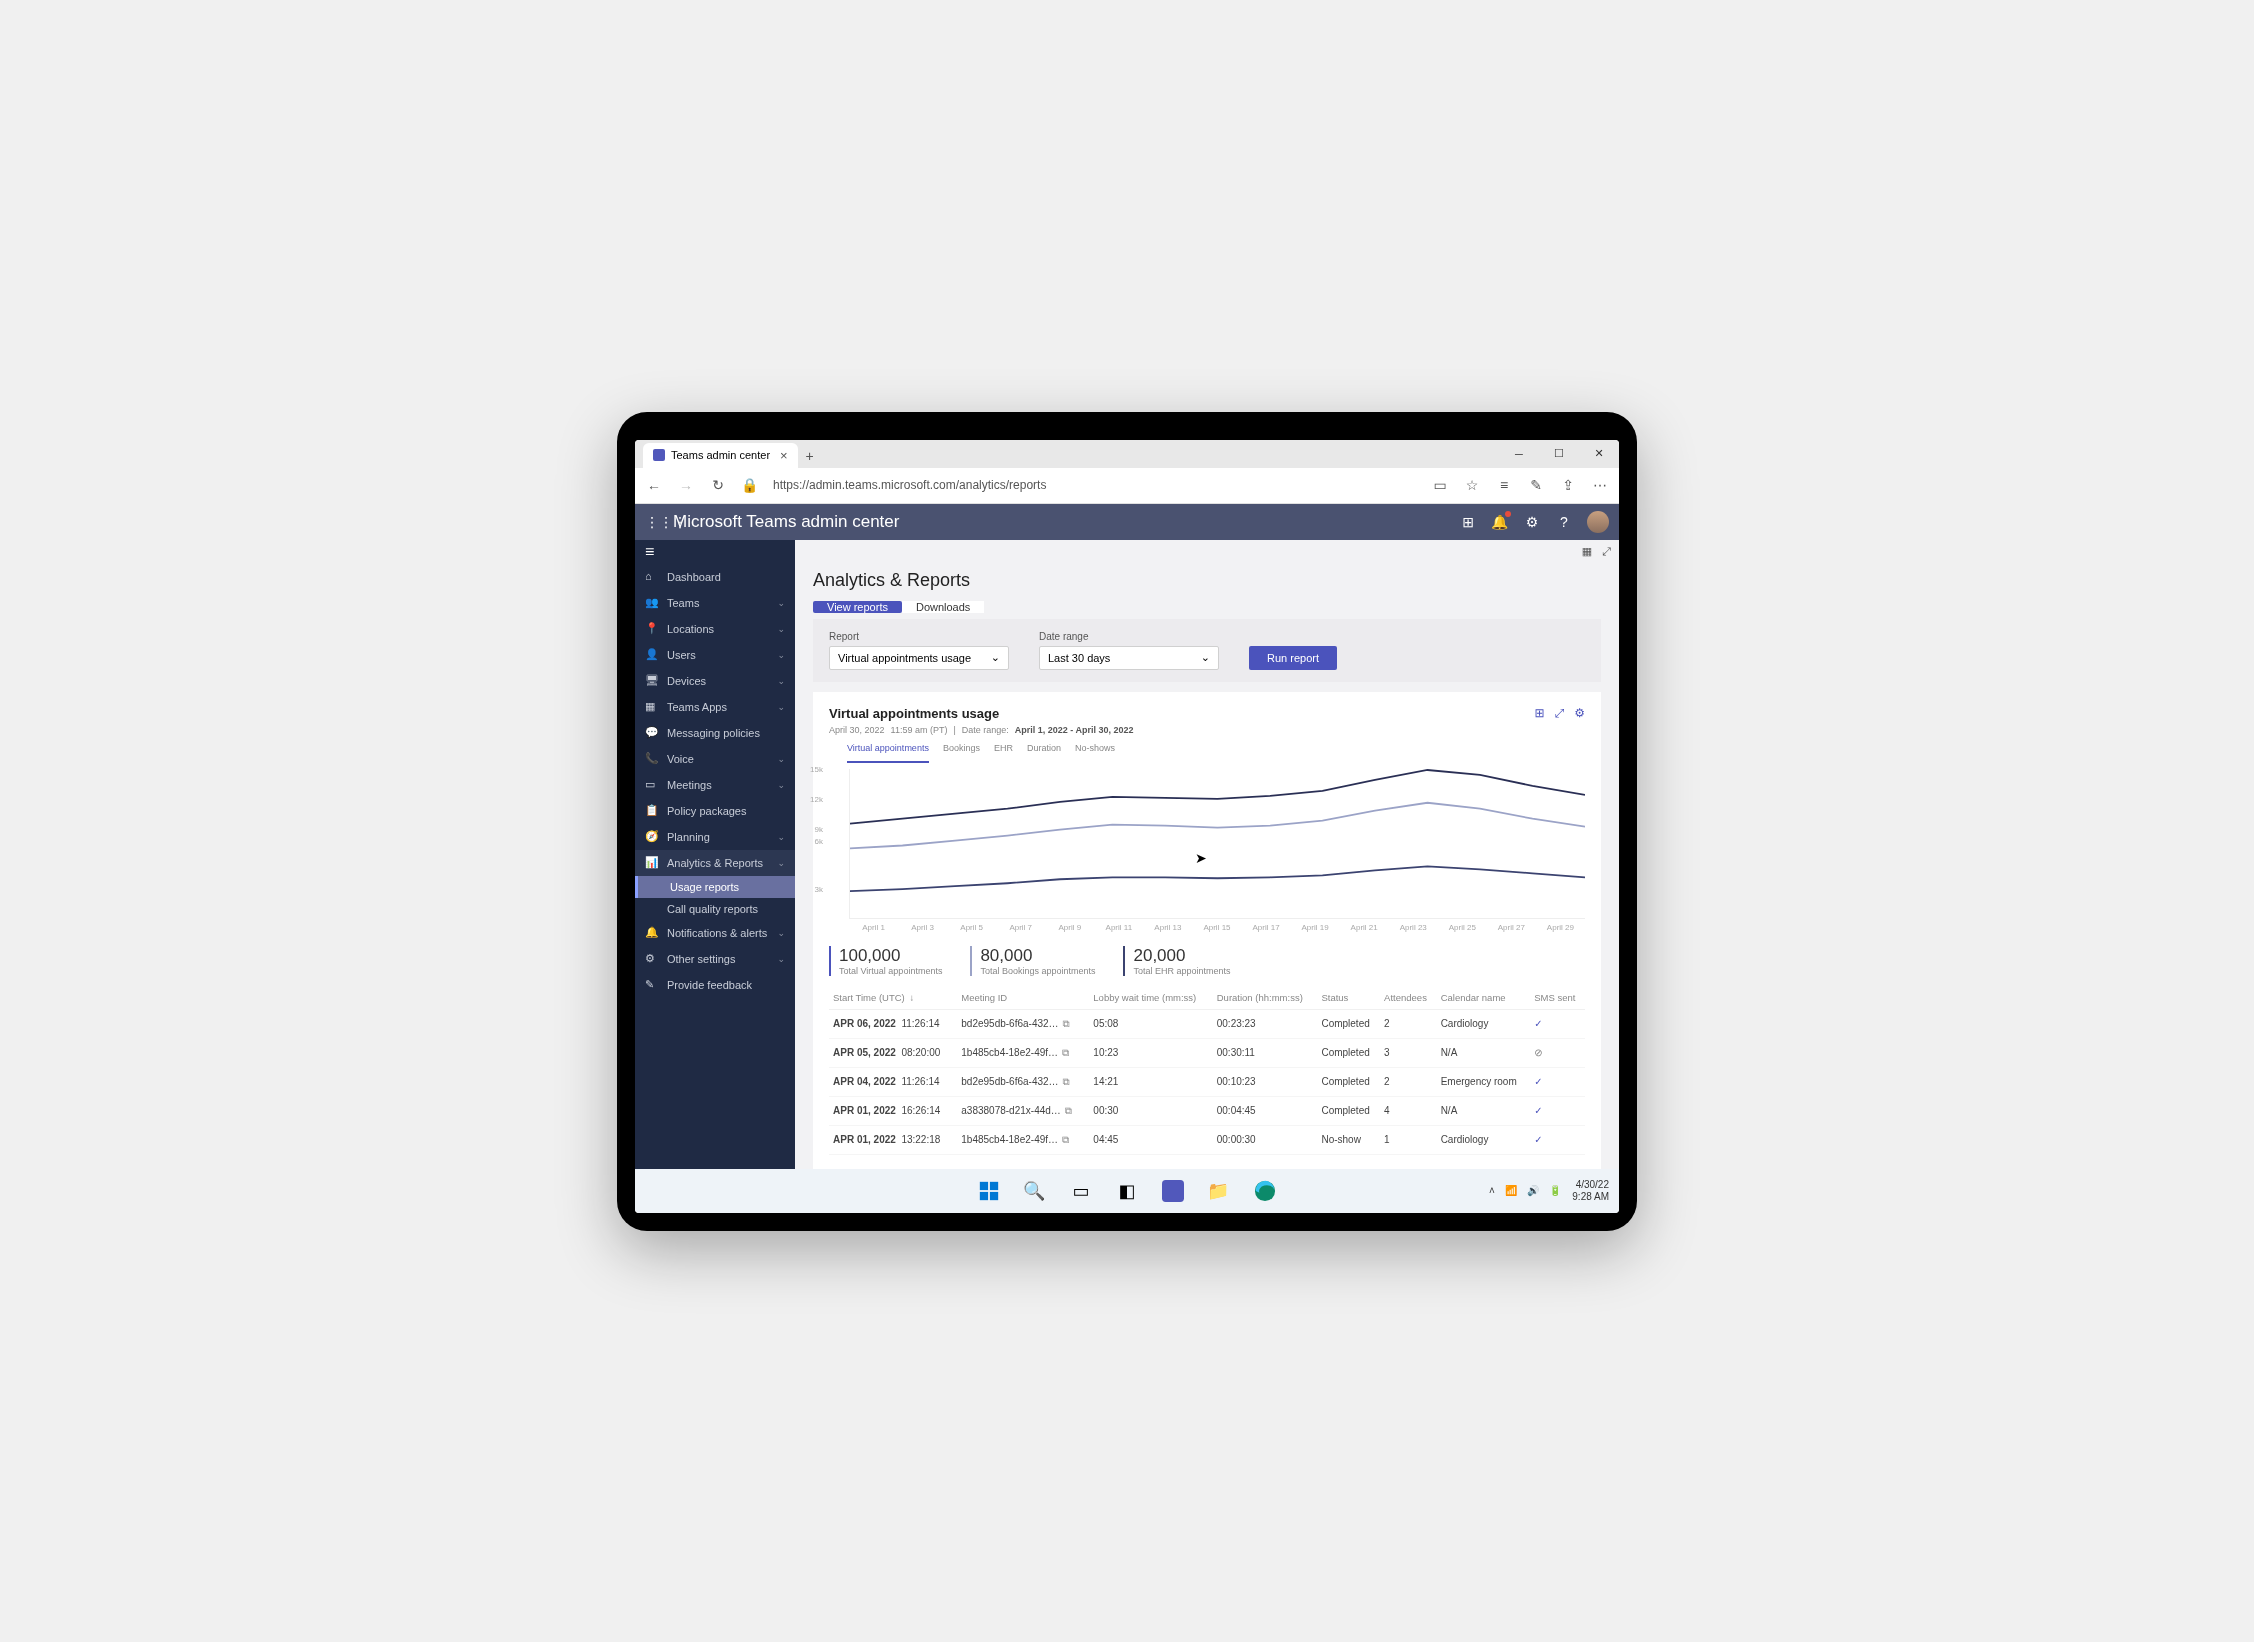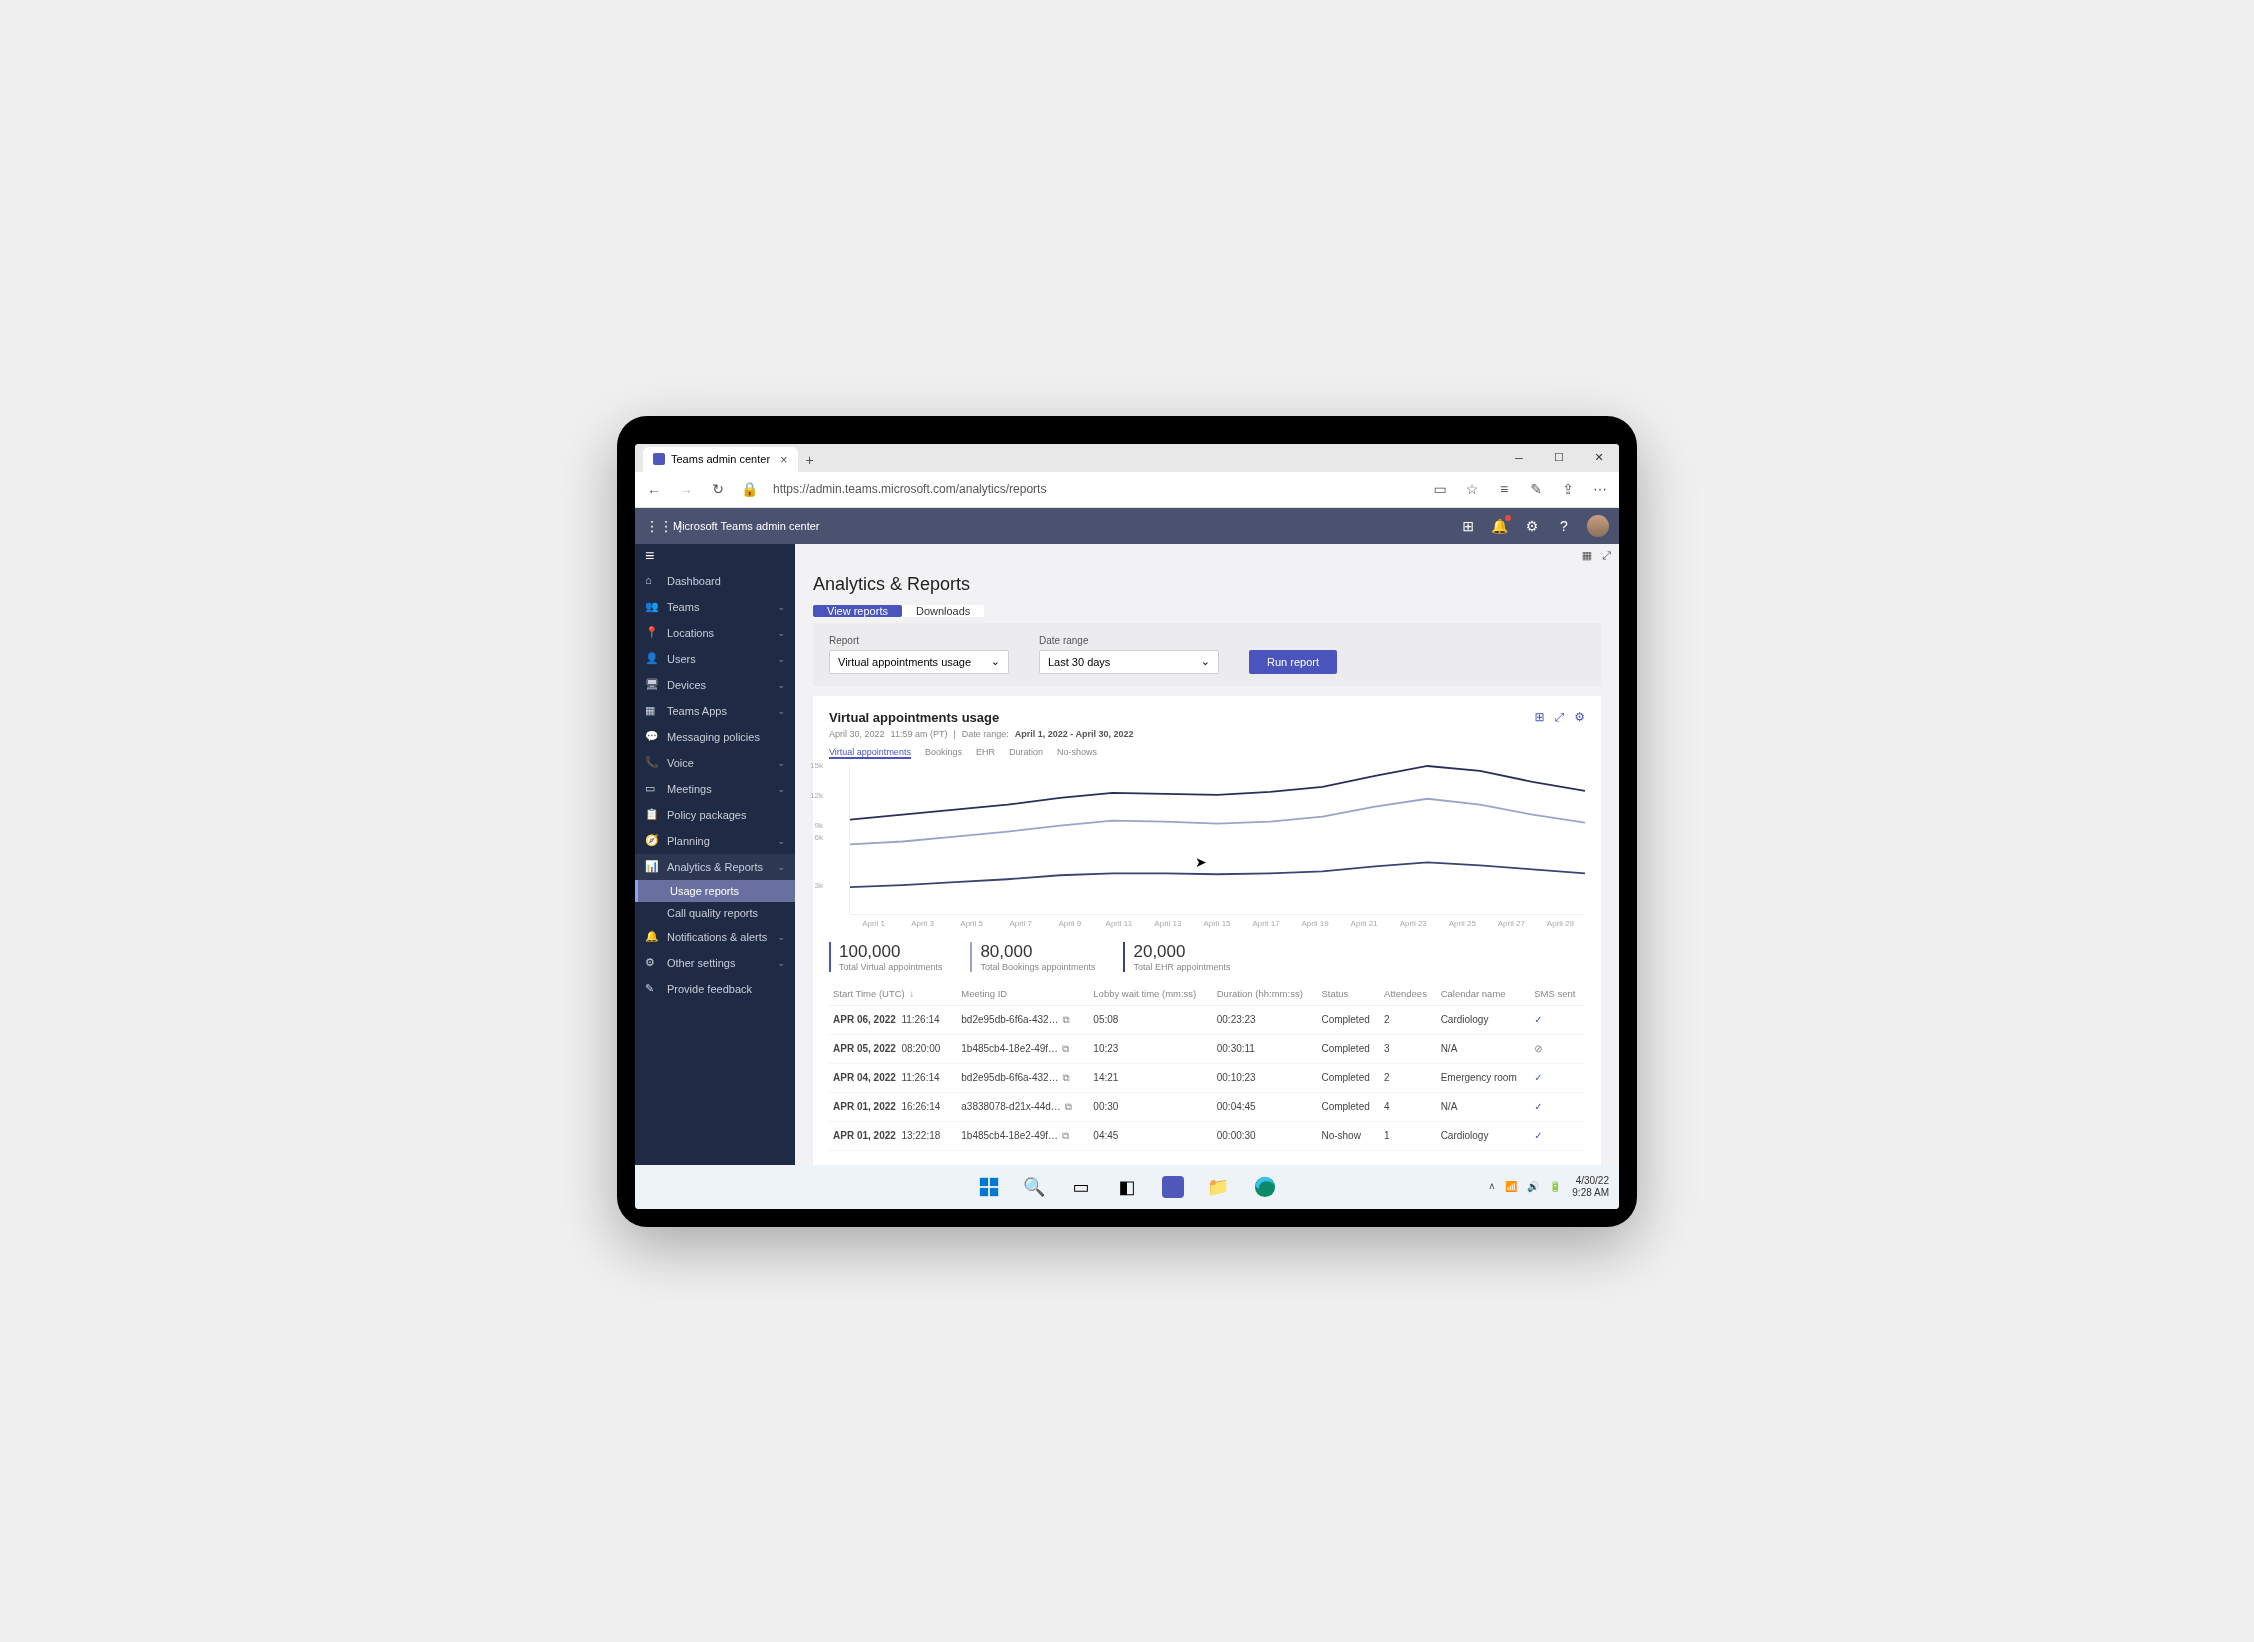--- a/index.html
+++ b/index.html
@@ -16,21 +16,21 @@
   .win-controls { margin-left: auto; display: flex; }
   .win-btn { width: 40px; height: 28px; display:flex;align-items:center;justify-content:center;font-size:11px;color:#333;cursor:pointer; }
   .addrbar { height: 36px; background: #fff; border-bottom: 1px solid #e0e0e0; display:flex;align-items:center;padding:0 10px;gap:14px; }
   .addr-icon { width: 18px; height: 18px; color:#555;cursor:pointer;display:flex;align-items:center;justify-content:center;font-size:14px; }
   .url { flex:1; font-size: 12px; color:#555; }
   .addr-right { display:flex; gap:14px; }
 
   
   .ms-header { height: 36px; background: #4a5270; color:#fff; display:flex; align-items:center; padding:0 10px; }
   .waffle { width:28px;font-size:14px;cursor:pointer; }
-  .ms-title { font-size:11px; font-weight:400; }
+  .ms-title { font-size:17px; font-weight:400; }
   .ms-header-right { margin-left:auto; display:flex; align-items:center; gap:14px; }
   .hdr-icon { width:18px;height:18px;cursor:pointer;display:flex;align-items:center;justify-content:center;font-size:14px;position:relative; }
   .notif-dot { position:absolute;top:-2px;right:-2px;width:6px;height:6px;background:#e74c3c;border-radius:50%; }
   .avatar { width:22px;height:22px;border-radius:50%;background:linear-gradient(#c8a080,#8b6f5f);cursor:pointer; }
 
   
   .app { display:flex; background:#f5f5f5; position:relative; }
   
 
   .sidebar { width:160px; background:#1f2a44; color:#c8cdd8; padding-top:0; }
@@ -52,21 +52,21 @@
   .fld label { font-size:10px;color:#555;display:block;margin-bottom:4px; }
   .select { width:180px;height:24px;background:#fff;border:1px solid #d0d0d0;border-radius:2px;font-size:11px;padding:0 8px;display:flex;align-items:center;justify-content:space-between;cursor:pointer; }
   .run-btn { height:24px;padding:0 18px;background:#4b53bc;color:#fff;font-size:11px;border:none;border-radius:2px;cursor:pointer; }
 
   .report-panel { margin:10px 18px 0 18px;background:#fff;padding:14px 16px; }
   .report-title { font-size:13px;font-weight:600;color:#222;margin-bottom:4px; }
   .report-meta { font-size:9px;color:#888;display:flex;gap:6px;align-items:center;margin-bottom:8px; }
   .report-toolbar { float:right;display:flex;gap:10px;color:#4b53bc;font-size:12px; }
   .report-toolbar span { cursor:pointer; }
   .chart-tabs { display:flex;gap:14px;font-size:9px;color:#888;margin-bottom:6px; }
-  .chart-tabs .ct-active { color:#4b53bc;border-bottom:2px solid #4b53bc;padding-bottom:0; }
+  .chart-tabs .ct-active { color:#4b53bc;border-bottom:2px solid #4b53bc;padding-bottom:8px;margin-left:18px; }
 
   .chart-area { height:150px;position:relative;border-left:1px solid #eee;border-bottom:1px solid #eee;margin-bottom:4px; }
   .y-label { position:absolute;left:-6px;font-size:8px;color:#aaa;transform:translate(-100%,-50%); }
   .x-labels { display:flex;font-size:8px;color:#aaa;padding-left:0; }
   .x-labels span { flex:1;text-align:center; }
   svg.chart-svg { position:absolute;inset:0;width:100%;height:100%; }
 
   .totals { display:flex;gap:28px;margin:14px 0 10px 0; }
   .total-block { border-left:2px solid #4b53bc;padding-left:8px; }
   .total-block.ehr { border-color:#3b4370; }

